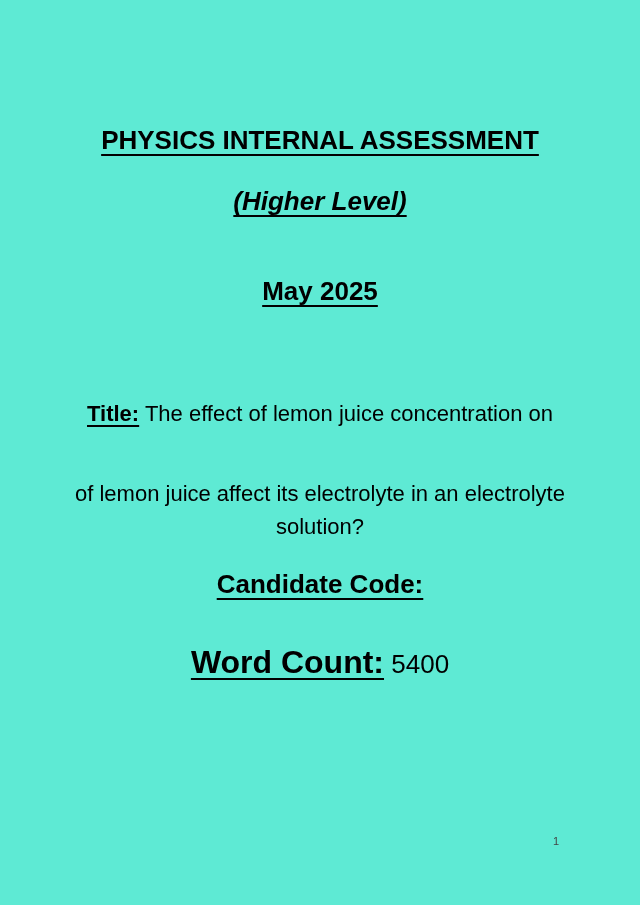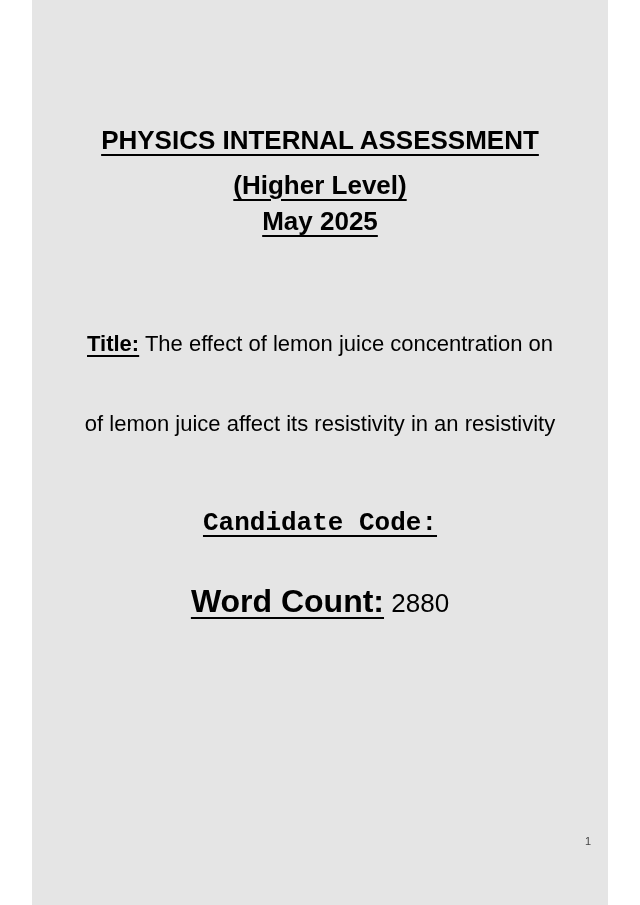--- a/index.html
+++ b/index.html
@@ -2,65 +2,65 @@
 <html><head>
 <meta charset="utf-8">
 <style>
   html, body {
     margin: 0;
     padding: 0;
     background: #ffffff;
   }
   .page {
     position: relative;
-    width: 576px;
+    width: 640px;
     height: 905px;
     margin: 0 auto;
-    background: #e5e5e5;
+    background: #5eead4;
     font-family: "Liberation Sans", sans-serif;
     color: #000000;
     overflow: hidden;
   }
 
   
   .h-line {
     font-size: 26px;
     font-weight: bold;
     line-height: 36px;
     text-align: center;
   }
   .u {
     text-decoration: underline;
     text-decoration-thickness: 2px;
     text-underline-offset: 5px;
   }
 
   .heading-block { padding-top: 122px; }
-  .heading-line2 { margin-top: 9px; }
-  .date-line { }
+  .heading-line2 { margin-top: 25px; font-style: italic; }
+  .date-line { margin-top: 54px; }
 
   
   .para {
     margin: 0;
     font-size: 22px;
     line-height: 33px;
     text-align: center;
   }
   .para .line { display: block; }
   .para-title { margin-top: 88px; }
   .para-rq { margin-top: 47px; }
 
   .label {
     font-weight: bold;
     text-decoration: underline;
     text-decoration-thickness: 2px;
     text-underline-offset: 4px;
   }
 
-  .candidate-line { margin-top: 65px; font-family: Liberation Mono, monospace; }
+  .candidate-line { margin-top: 23px; }
   .wordcount-line {
     margin-top: 42px;
     font-size: 26px;
     line-height: 36px;
     text-align: center;
   }
   .wordcount-line .label {
     font-size: 32px;
     text-underline-offset: 5px;
   }
@@ -85,26 +85,27 @@
     <div class="h-line u heading-line2">(Higher Level)</div>
   </div>
 
   <div class="h-line u date-line">May 2025</div>
 
   <p class="para para-title">
     <span class="line"><span class="label">Title:</span> <span>The effect of lemon juice concentration on</span></span>
   </p>
 
   <p class="para para-rq">
-    <span class="line">of lemon juice affect its resistivity in an resistivity</span>
+    <span class="line">of lemon juice affect its electrolyte in an electrolyte</span>
+    <span class="line">solution?</span>
   </p>
 
   <div class="h-line candidate-line">
     <span class="u">Candidate Code:</span>
   </div>
 
   <div class="wordcount-line">
-    <span class="label">Word Count:</span> <span class="wordcount-value">2880</span>
+    <span class="label">Word Count:</span> <span class="wordcount-value">5400</span>
   </div>
 
   <div class="page-number">1</div>
 
 </div>
 
 </body></html>

